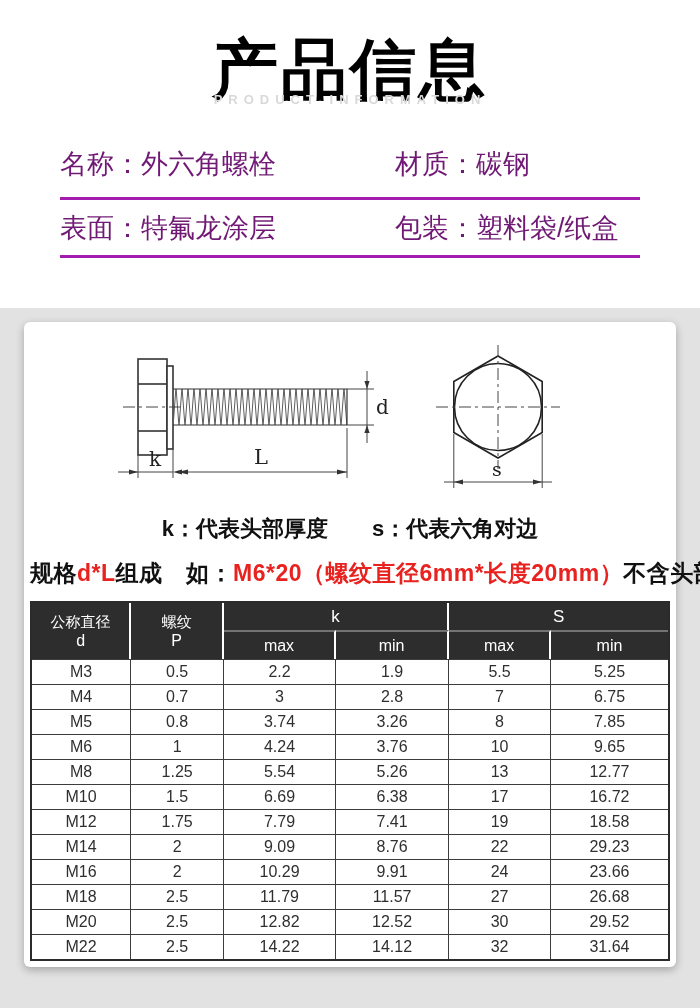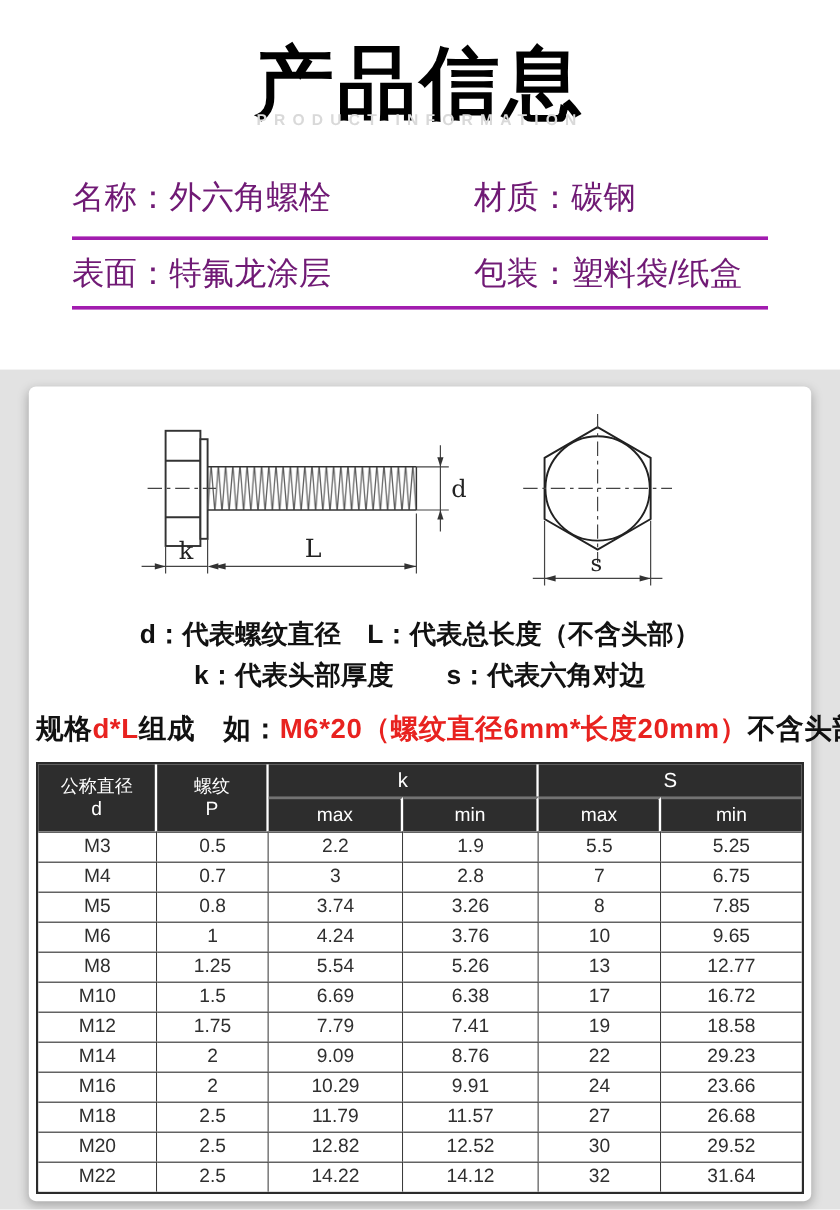--- a/index.html
+++ b/index.html
@@ -158,21 +158,20 @@
         <line x1="423.8" y1="98" x2="423.8" y2="152"></line>
         <line x1="512.2" y1="98" x2="512.2" y2="152"></line>
         <line x1="414" y1="146" x2="522" y2="146"></line>
         <polygon points="423.8,146 433,143.4 433,148.6" fill="#333" stroke="none"></polygon>
         <polygon points="512.2,146 503,143.4 503,148.6" fill="#333" stroke="none"></polygon>
       </g>
       <text x="462" y="140" font-size="19" fill="#222" font-family="DejaVu Serif, serif">s</text>
     </svg>
 
     <div class="legend">
-      <div class="legend-line">d：代表螺纹直径　L：代表总长度（不含头部）</div>
       <div class="legend-line">k：代表头部厚度　　s：代表六角对边</div>
     </div>
 
     <div class="spec-line">
       <span>规格</span><span class="red">d*L</span><span>组成　如：</span><span class="red">M6*20（螺纹直径6mm*长度20mm）</span><span>不含头部厚度</span>
     </div>
 
 
     <table class="spec">
       <colgroup>

